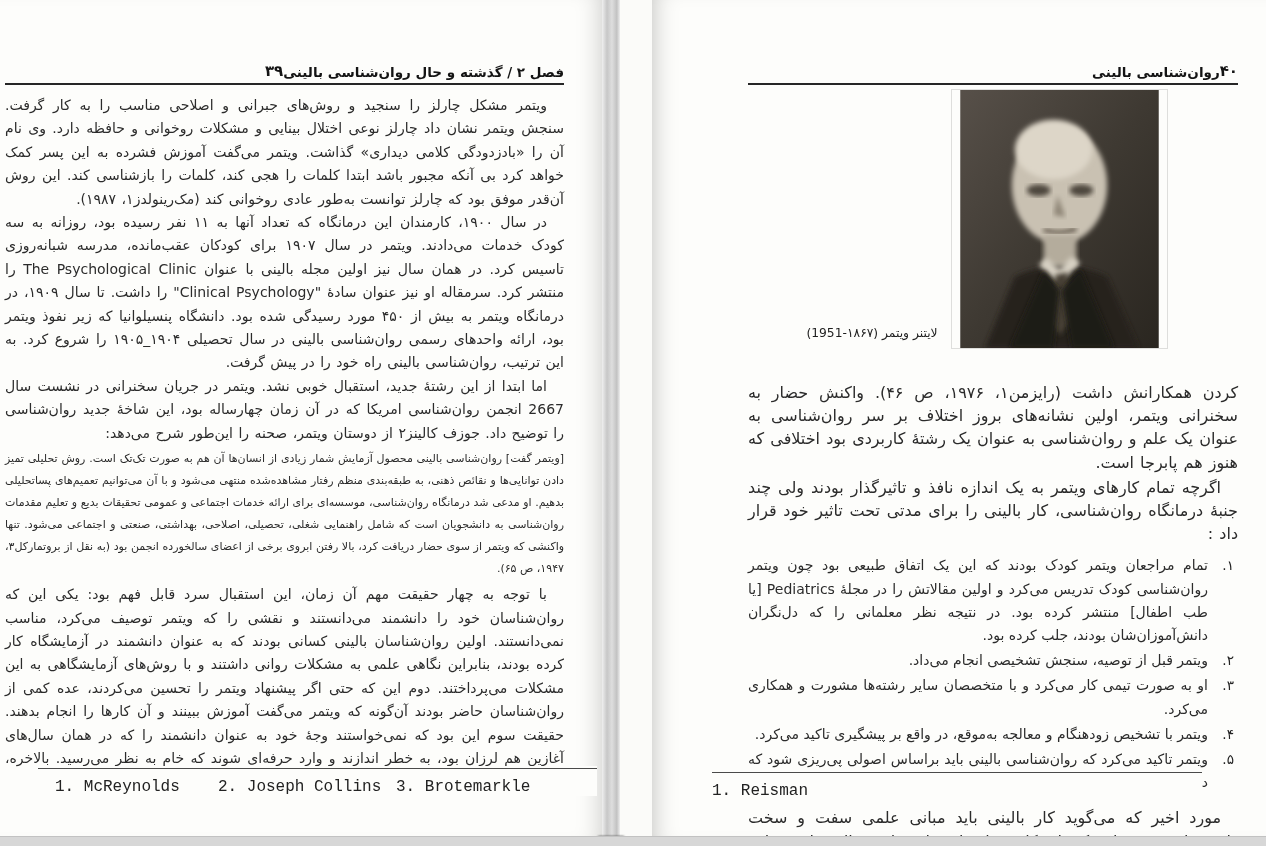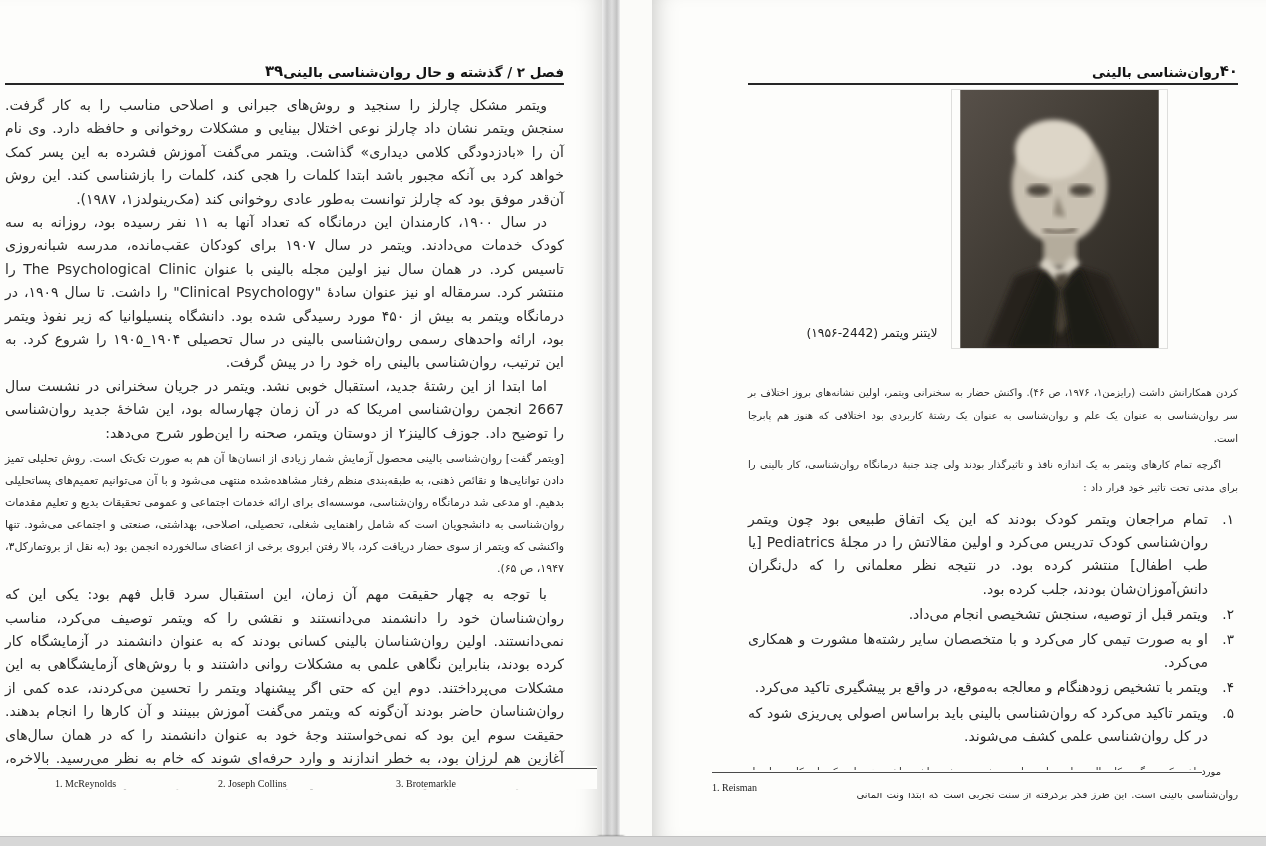--- a/index.html
+++ b/index.html
@@ -25,34 +25,34 @@
   .page-head{
     display:flex;justify-content:flex-end;align-items:flex-end;
     direction:ltr;height:24px;
   }
   .head-title{font-weight:bold;font-size:13.5px;color:#141414;direction:rtl;white-space:nowrap;}
   .pgnum{font-weight:bold;font-size:15px;color:#141414;}
   .head-rule{border:0;border-top:2.6px solid #262626;margin:3px 0 9px 0;}
   .bp{margin:0;font-size:14px;line-height:23.4px;text-align:justify;word-spacing:1px;}
   .indent{text-indent:17px;}
   .quote{margin:3px 0;font-size:11px;line-height:22px;text-align:justify;}
-  .page-right .bp{font-size:10px;line-height:23.2px;}
+  .page-right .bp{font-size:16px;line-height:23.2px;}
   .page-right main{margin-top:296px;}
   .p-tail{margin-bottom:2px;}
   .p-lead{margin-bottom:9px;}
   .closing{margin-top:12px;}
   .olist{padding-right:4px;}
   .oli{display:flex;margin:0 0 2px 0;}
   .oli-num{flex:0 0 26px;font-size:13.6px;line-height:23.2px;color:#222;}
   .oli-text{flex:1;font-size:14px;line-height:23.2px;text-align:justify;}
   .page-foot{position:absolute;background:#fdfdfb;padding-top:2px;}
   .page-left .page-foot{top:766px;left:38px;width:559px;}
   .page-right .page-foot{top:770px;left:60px;width:490px;}
   .foot-rule{border:0;border-top:1.3px solid #4a4a4a;margin:0 0 9px 0;}
-  .footnotes{direction:ltr;font-family:Liberation Serif, serif;font-size:10px;color:#222;}
+  .footnotes{direction:ltr;font-family:Liberation Mono, monospace;font-size:16px;color:#222;}
   .footnotes-grid{display:grid;grid-template-columns:163px 178px auto;padding-left:17px;}
   .photo-figure{
     position:absolute;left:300px;top:90px;width:215px;height:258px;margin:0;
     box-shadow:0 0 0 1px rgba(0,0,0,.12);
   }
   .photo-figure svg{width:100%;height:100%;display:block;}
   .photo-caption{
     position:absolute;top:326px;left:140px;width:160px;
     font-size:12.3px;color:#1e1e1e;direction:rtl;text-align:center;white-space:nowrap;
   }
@@ -134,21 +134,21 @@
         <ellipse cx="122" cy="101" rx="12" ry="6" fill="#4e463c" filter="url(#soft)"></ellipse>
         <path d="M98 106 L94 126 L106 128 Z" fill="#8f8677" filter="url(#soft)"></path>
         <path d="M84 141 Q100 147 117 140" stroke="#5d5346" stroke-width="4" fill="none" filter="url(#soft)"></path>
         <rect x="84" y="146" width="33" height="32" fill="#b4ac9c" filter="url(#soft)"></rect>
         <path d="M79 176 L100 196 L121 174 L112 168 L100 181 L87 169 Z" fill="#d8d2c4" filter="url(#soft)"></path>
         <path d="M96 186 L108 184 L113 232 L100 247 L89 233 Z" fill="#474136" filter="url(#soft)"></path>
         <path d="M50 260 L84 182 L100 202 L94 260 Z" fill="#1d1a16" filter="url(#soft)"></path>
         <path d="M155 260 L121 180 L102 202 L112 260 Z" fill="#1d1a16" filter="url(#soft)"></path>
       </svg>
     </figure>
-    <div class="photo-caption">لایتنر ویتمر (2442-۱۹۵۶)</div>
+    <div class="photo-caption">لایتنر ویتمر (۱۸۶۷-1951)</div>
 
     <main>
       <p class="bp p-tail">کردن همکارانش داشت (رایزمن۱، ۱۹۷۶، ص ۴۶). واکنش حضار به سخنرانی ویتمر، اولین نشانه‌های بروز اختلاف بر سر روان‌شناسی به عنوان یک علم و روان‌شناسی به عنوان یک رشتهٔ کاربردی بود اختلافی که هنوز هم پابرجا است.</p>
       <p class="bp indent p-lead">اگرچه تمام کارهای ویتمر به یک اندازه نافذ و تاثیرگذار بودند ولی چند جنبهٔ درمانگاه روان‌شناسی، کار بالینی را برای مدتی تحت تاثیر خود قرار داد :</p>
 
       <div class="olist">
         <div class="oli">
           <span class="oli-num">۱.</span>
           <div class="oli-text">تمام مراجعان ویتمر کودک بودند که این یک اتفاق طبیعی بود چون ویتمر روان‌شناسی کودک تدریس می‌کرد و اولین مقالاتش را در مجلهٔ Pediatrics [یا طب اطفال] منتشر کرده بود. در نتیجه نظر معلمانی را که دل‌نگران دانش‌آموزان‌شان بودند، جلب کرده بود.</div>
         </div>

